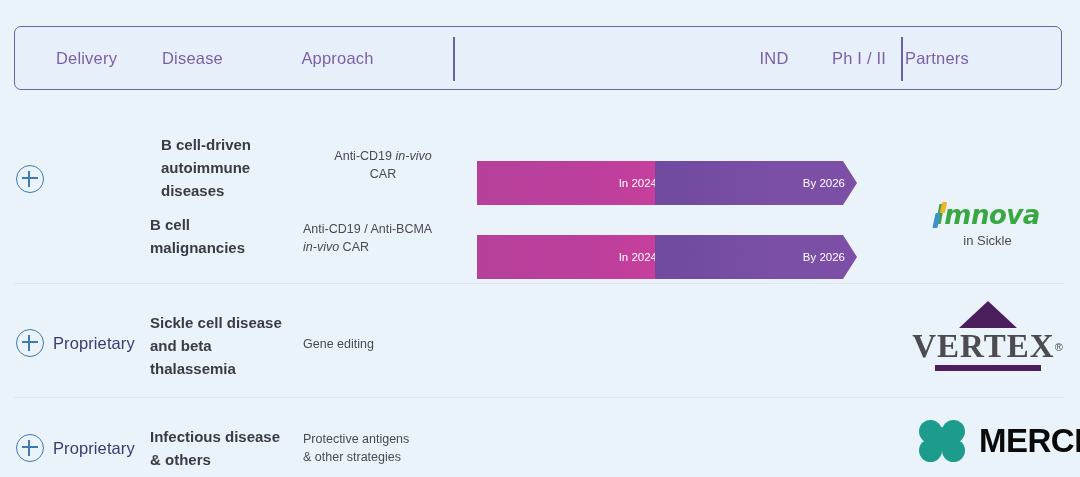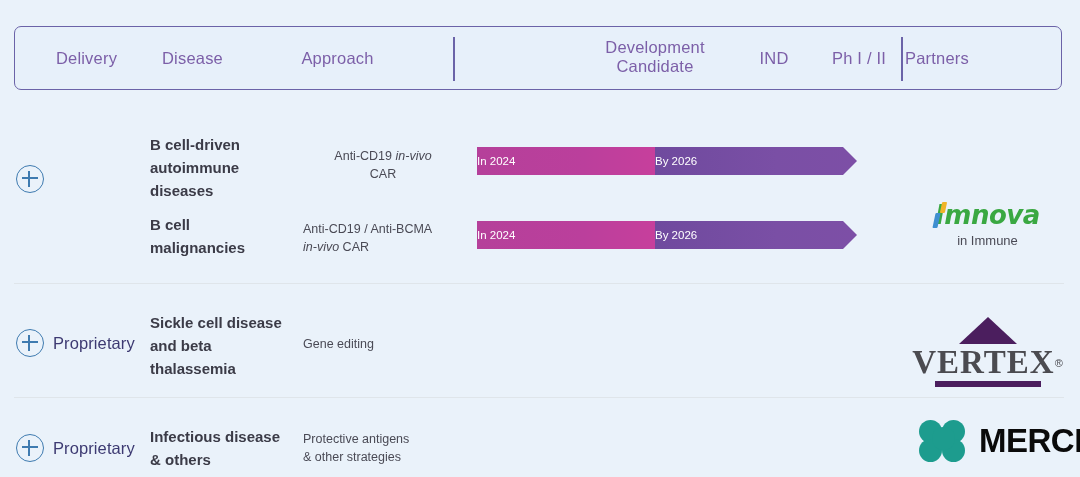--- a/index.html
+++ b/index.html
@@ -110,25 +110,25 @@
   }
   .approach i { font-style: italic; }
 
   
   .bar {
     position: absolute;
     height: 34px;
   }
   .seg {
     position: absolute;
-    top: 0;
-    height: 28px;
+    top: 14px;
+    height: 44px;
     display: flex;
     align-items: center;
-    justify-content: flex-start;
+    justify-content: flex-end;
   }
   .seg-label {
     color: #ffffff;
     font-size: 11.5px;
     position: relative;
     z-index: 2;
     padding-right: 12px;
   }
   .seg-a {
     left: 0;
@@ -247,37 +247,35 @@
 </head>
 <body>
 
 <div class="header">
   <div class="hdr-label" style="left:14px; top:22px; width:115px;">Delivery</div>
   <div class="hdr-label" style="left:265px; top:22px; width:115px;">Approach</div>
   <div class="hdr-label" style="left:120px; top:22px; width:115px;">Disease</div>
 
   <div class="hdr-sep" style="left:438px;"></div>
 
-  <div class="hdr-label" style="left:565px; top:11px; width:150px;">Development
-Candidate</div>
   <div class="hdr-label" style="left:718px; top:22px; width:82px;">IND</div>
   <div class="hdr-label" style="left:796px; top:22px; width:96px;">Ph I / II</div>
 
   <div class="hdr-sep" style="left:886px;"></div>
 
   <div class="hdr-label" style="left:852px; top:22px; width:140px;">Partners</div>
 </div>
 
 <div class="rowgroup">
 
   <div class="delivery" style="left:16px; top:165px;">
     <div class="plus-icon"></div>
   </div>
 
-  <div class="disease" style="left:150px; top:133px;">B cell-driven
+  <div class="disease" style="left:161px; top:133px;">B cell-driven
 autoimmune
 diseases</div>
   <div class="approach" style="left:303px; top:147px;text-align:center;">
     <span>Anti-CD19 </span><i>in-vivo</i><br>
     <span>CAR</span>
   </div>
   <div class="bar" style="left:477px; top:147px; width:380px;">
     <div class="seg seg-a" style="width:192px;">
       <span class="seg-label">In 2024</span>
     </div>
@@ -300,41 +298,41 @@
       <span class="seg-label">By 2026</span>
     </div>
   </div>
 
   <div class="partner" style="left:905px; top:200px; width:165px;">
     <div class="imnova-wrap" style="display:inline-block;">
       <span class="imnova-accent"></span>
       <span class="imnova-dot"></span>
       <span class="imnova-text">Imnova</span>
     </div>
-    <div class="imnova-sub">in Immune</div>
+    <div class="imnova-sub">in Sickle</div>
   </div>
 
   <div class="divider" style="top:283px;"></div>
 </div>
 
 <div class="rowgroup">
 
   <div class="delivery" style="left:16px; top:329px;">
     <div class="plus-icon"></div>
     <div class="delivery-label">Proprietary</div>
   </div>
 
   <div class="disease" style="left:150px; top:311px; width:180px;">Sickle cell disease
 and beta
 thalassemia</div>
   <div class="approach" style="left:303px; top:335px;">
     <span>Gene editing</span>
   </div>
 
-  <div class="partner" style="left:905px; top:317px; width:165px;">
+  <div class="partner" style="left:905px; top:301px; width:165px;">
     <div class="vtx-tri"></div>
     <div>
       <span class="vtx-name">VERTEX</span><span class="vtx-tm">®</span>
     </div>
     <div class="vtx-bar"></div>
   </div>
 
   <div class="divider" style="top:397px;"></div>
 </div>
 

